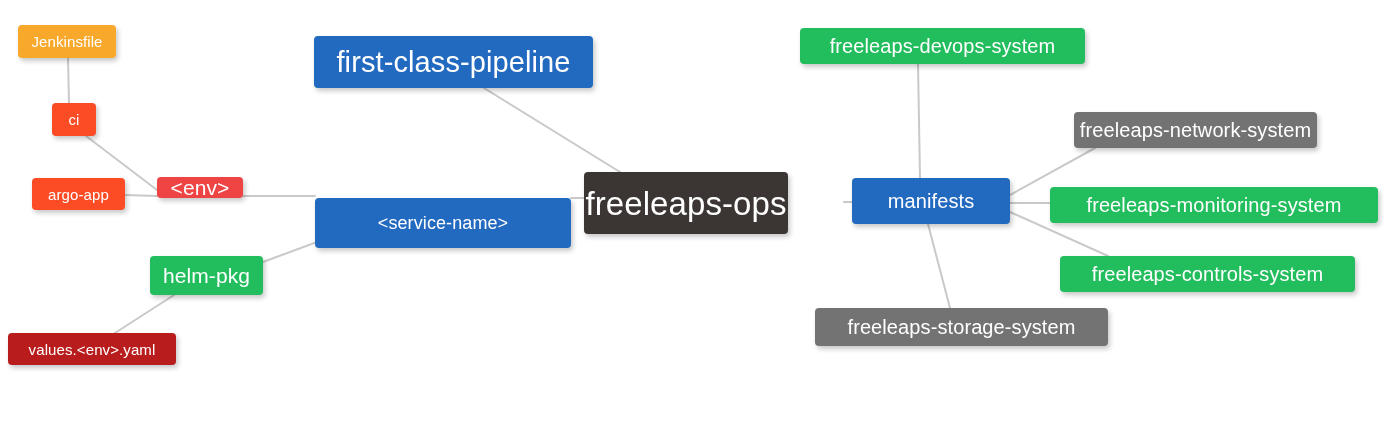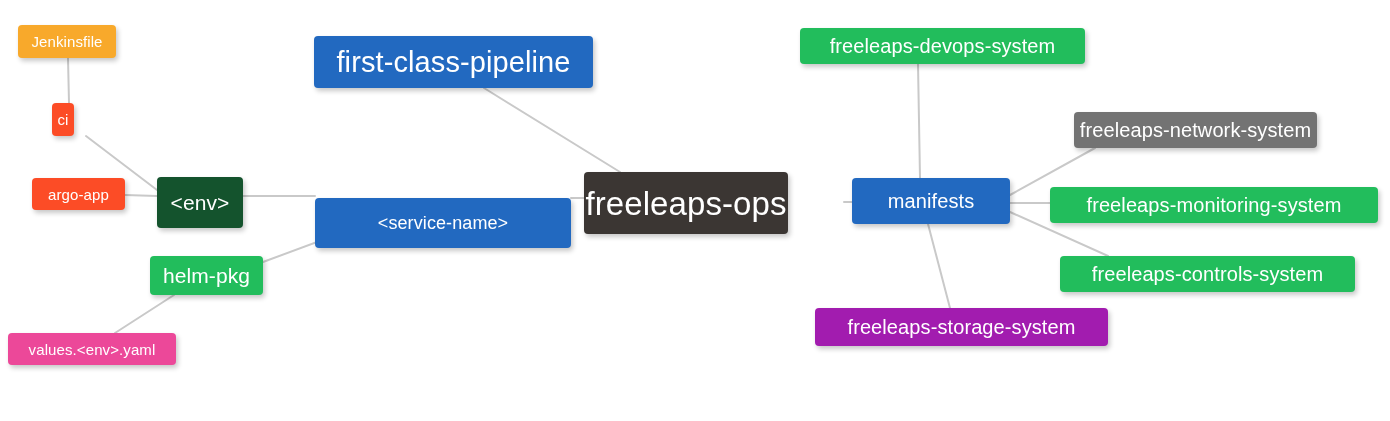--- a/index.html
+++ b/index.html
@@ -56,30 +56,30 @@
       <line x1="920" y1="178" x2="918" y2="64" stroke="#c9c9c9" stroke-width="2" stroke-linecap="round"></line>
       <line x1="1010" y1="195" x2="1095" y2="148" stroke="#c9c9c9" stroke-width="2" stroke-linecap="round"></line>
       <line x1="1010" y1="203" x2="1050" y2="203" stroke="#c9c9c9" stroke-width="2" stroke-linecap="round"></line>
       <line x1="1010" y1="212" x2="1108" y2="256" stroke="#c9c9c9" stroke-width="2" stroke-linecap="round"></line>
       <line x1="928" y1="224" x2="950" y2="308" stroke="#c9c9c9" stroke-width="2" stroke-linecap="round"></line>
     </svg>
   <div id="node-layer">
       <div class="node" style="left: 18px; top: 25px; width: 98px; height: 33px; background: rgb(248, 169, 43); font-size: 15px;">
         <span>Jenkinsfile</span>
       </div>
-      <div class="node" style="left: 52px; top: 103px; width: 22px; height: 33px; background: rgb(252, 76, 38); font-size: 15px;">
+      <div class="node" style="left: 52px; top: 103px; width: 44px; height: 33px; background: rgb(252, 76, 38); font-size: 15px;">
         <span>ci</span>
       </div>
       <div class="node" style="left: 32px; top: 178px; width: 93px; height: 32px; background: rgb(252, 76, 38); font-size: 15px;">
         <span>argo-app</span>
       </div>
-      <div class="node" style="left: 157px; top: 177px; width: 86px; height: 51px; background: #14532d; font-size: 21px;">
+      <div class="node" style="left: 157px; top: 177px; width: 86px; height: 21px; background: #ef4444; font-size: 21px;">
         <span>&lt;env&gt;</span>
       </div>
-      <div class="node" style="left: 8px; top: 333px; width: 168px; height: 32px; background: #ec4899; font-size: 15px;">
+      <div class="node" style="left: 8px; top: 333px; width: 168px; height: 32px; background: #b91c1c; font-size: 15px;">
         <span>values.&lt;env&gt;.yaml</span>
       </div>
       <div class="node" style="left: 150px; top: 256px; width: 113px; height: 39px; background: rgb(34, 189, 92); font-size: 21px;">
         <span>helm-pkg</span>
       </div>
       <div class="node" style="left: 314px; top: 36px; width: 279px; height: 52px; background: rgb(34, 105, 192); font-size: 29px;">
         <span>first-class-pipeline</span>
       </div>
       <div class="node" style="left: 315px; top: 189px; width: 256px; height: 50px; background: rgb(34, 105, 192); font-size: 18px; margin-top: 9px;">
         <span>&lt;service-name&gt;</span>
@@ -95,17 +95,17 @@
       </div>
       <div class="node" style="left: 1055px; top: 112px; width: 243px; height: 36px; background: #737373; font-size: 20px; margin-left: 19px;">
         <span>freeleaps-network-system</span>
       </div>
       <div class="node" style="left: 1050px; top: 187px; width: 328px; height: 36px; background: rgb(34, 189, 92); font-size: 20px;">
         <span>freeleaps-monitoring-system</span>
       </div>
       <div class="node" style="left: 1060px; top: 256px; width: 295px; height: 36px; background: rgb(34, 189, 92); font-size: 20px;">
         <span>freeleaps-controls-system</span>
       </div>
-      <div class="node" style="left: 815px; top: 308px; width: 293px; height: 38px; background: #a21caf; font-size: 20px;">
+      <div class="node" style="left: 815px; top: 308px; width: 293px; height: 38px; background: #737373; font-size: 20px;">
         <span>freeleaps-storage-system</span>
       </div>
     </div>
 </div>
 
 </body></html>

